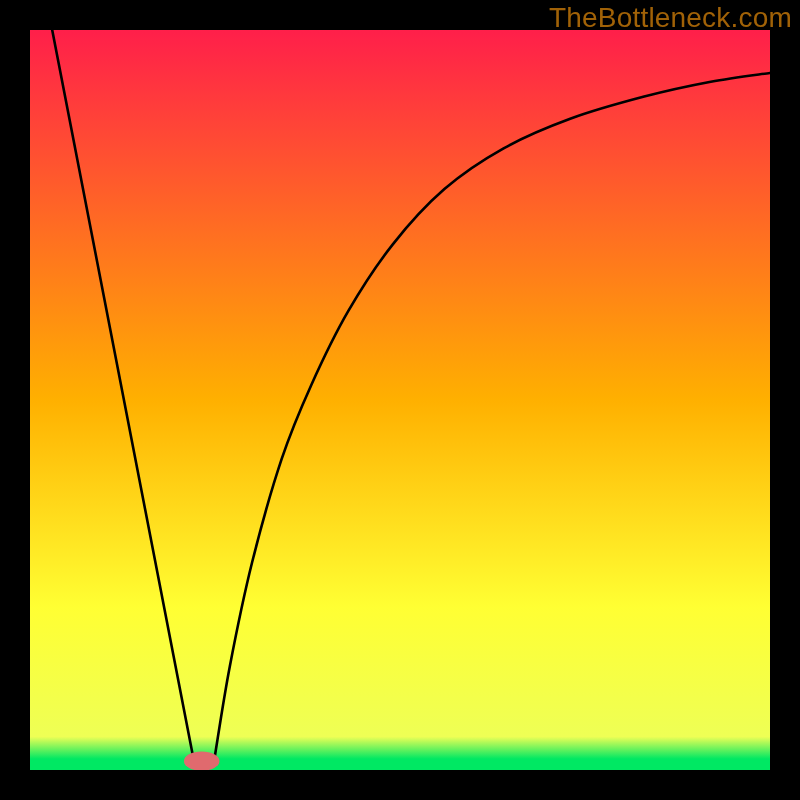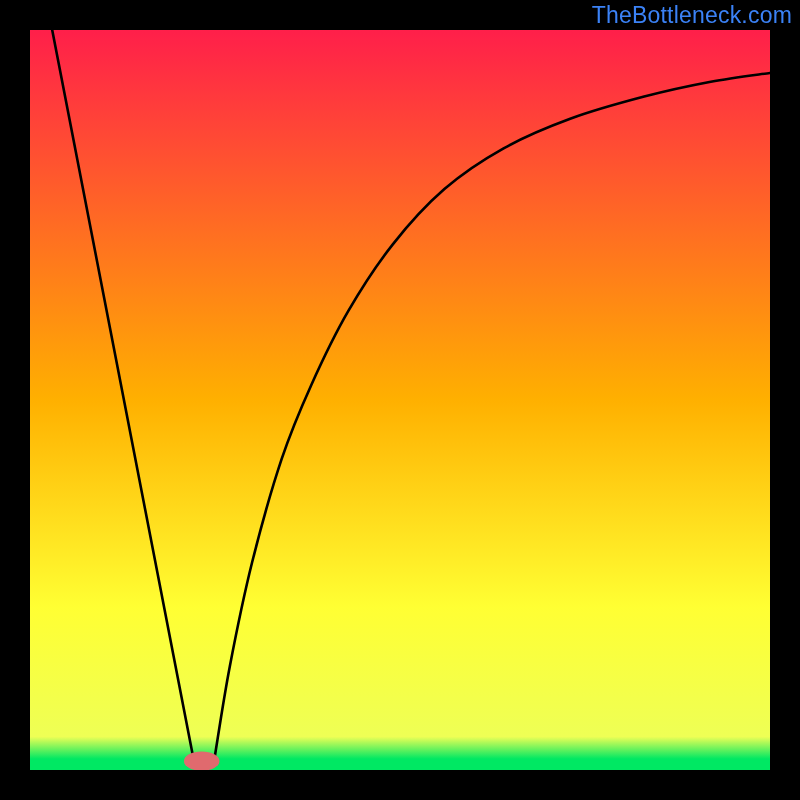--- a/index.html
+++ b/index.html
@@ -21,22 +21,22 @@
     position: absolute;
     left: 30px;
     top: 30px;
     width: 740px;
     height: 740px;
   }
   .watermark {
     position: absolute;
     top: 2px;
     right: 8px;
-    color: #3b82f6;
-    font-size: 23px;
+    color: #a16207;
+    font-size: 28px;
     font-weight: 500;
     letter-spacing: 0.2px;
     user-select: none;
   }
 </style>
 </head>
 <body>
 
 <div class="outer">
   <div class="watermark">TheBottleneck.com</div>

